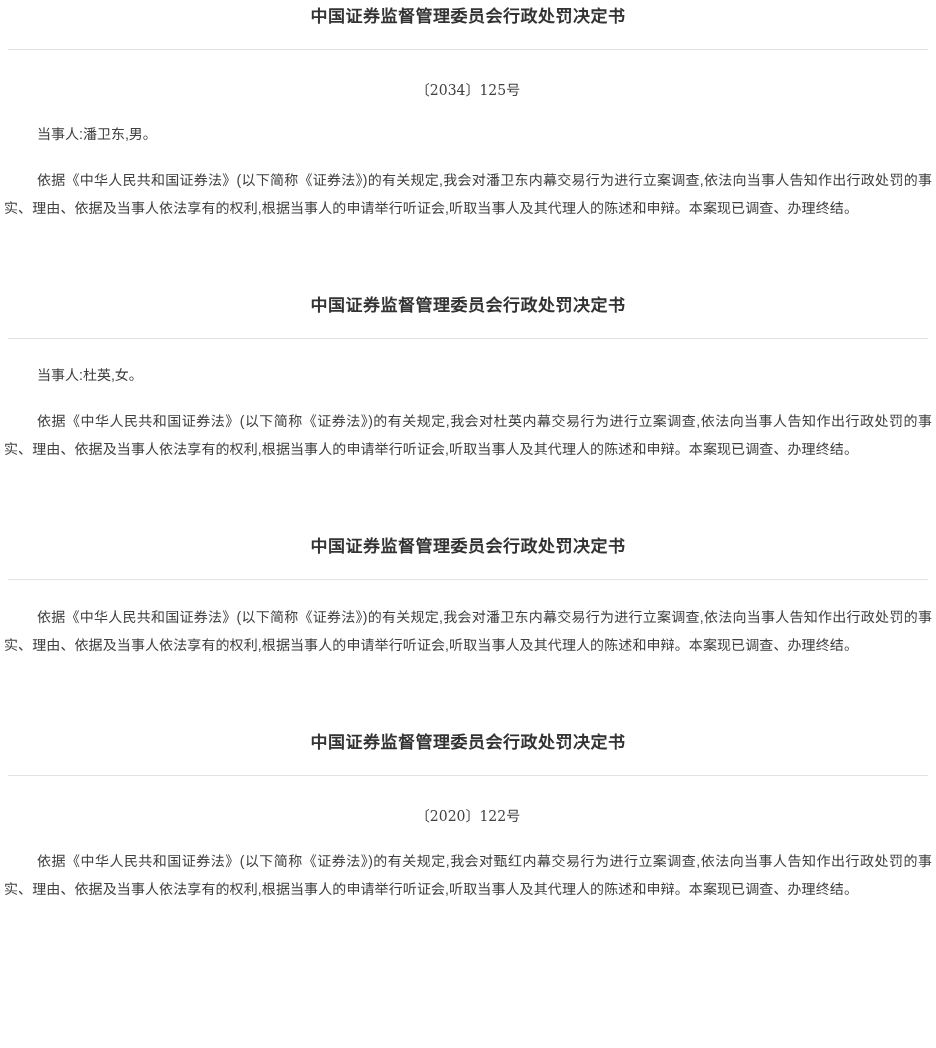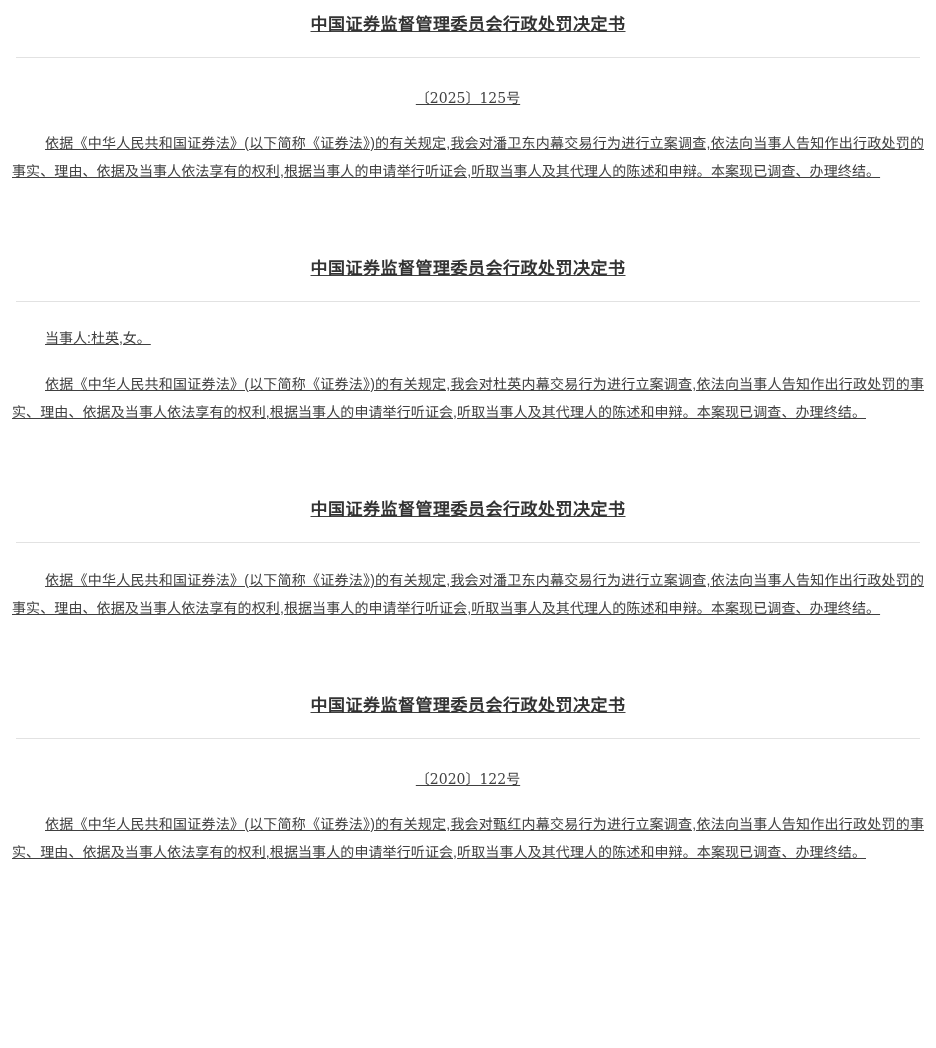--- a/index.html
+++ b/index.html
@@ -10,21 +10,21 @@
   }
   body {
     width: 936px;
     padding: 7px 4px 4px 4px;
     box-sizing: border-box;
     font-family: "Liberation Sans", sans-serif;
     font-size: 14px;
     color: #404040;
     overflow-x: hidden;
   }
-  article.doc { margin: 8px; text-decoration: underline; }
+  article.doc { margin: 0; }
   article.doc + article.doc { margin-top: 74px; }
 
   .doc-title {
     margin: 0;
     font-size: 17px;
     font-weight: bold;
     line-height: 20px;
     text-align: center;
     color: #333333;
     letter-spacing: 0.5px;
@@ -54,21 +54,22 @@
     text-align: justify;
     letter-spacing: 0.1px;
   }
 </style>
 </head>
 <body>
 
 <article class="doc">
   <h2 class="doc-title">中国证券监督管理委员会行政处罚决定书</h2>
   <div class="divider"></div>
-  <p class="doc-number">〔2025〕125号</p>
+  <p class="doc-number">〔2034〕125号</p>
+  <p class="party">当事人:潘卫东,男。</p>
   <p class="body-text">依据《中华人民共和国证券法》(以下简称《证券法》)的有关规定,我会对潘卫东内幕交易行为进行立案调查,依法向当事人告知作出行政处罚的事实、理由、依据及当事人依法享有的权利,根据当事人的申请举行听证会,听取当事人及其代理人的陈述和申辩。本案现已调查、办理终结。</p>
 </article>
 
 <article class="doc">
   <h2 class="doc-title">中国证券监督管理委员会行政处罚决定书</h2>
   <div class="divider"></div>
   <p class="party">当事人:杜英,女。</p>
   <p class="body-text">依据《中华人民共和国证券法》(以下简称《证券法》)的有关规定,我会对杜英内幕交易行为进行立案调查,依法向当事人告知作出行政处罚的事实、理由、依据及当事人依法享有的权利,根据当事人的申请举行听证会,听取当事人及其代理人的陈述和申辩。本案现已调查、办理终结。</p>
 </article>
 

